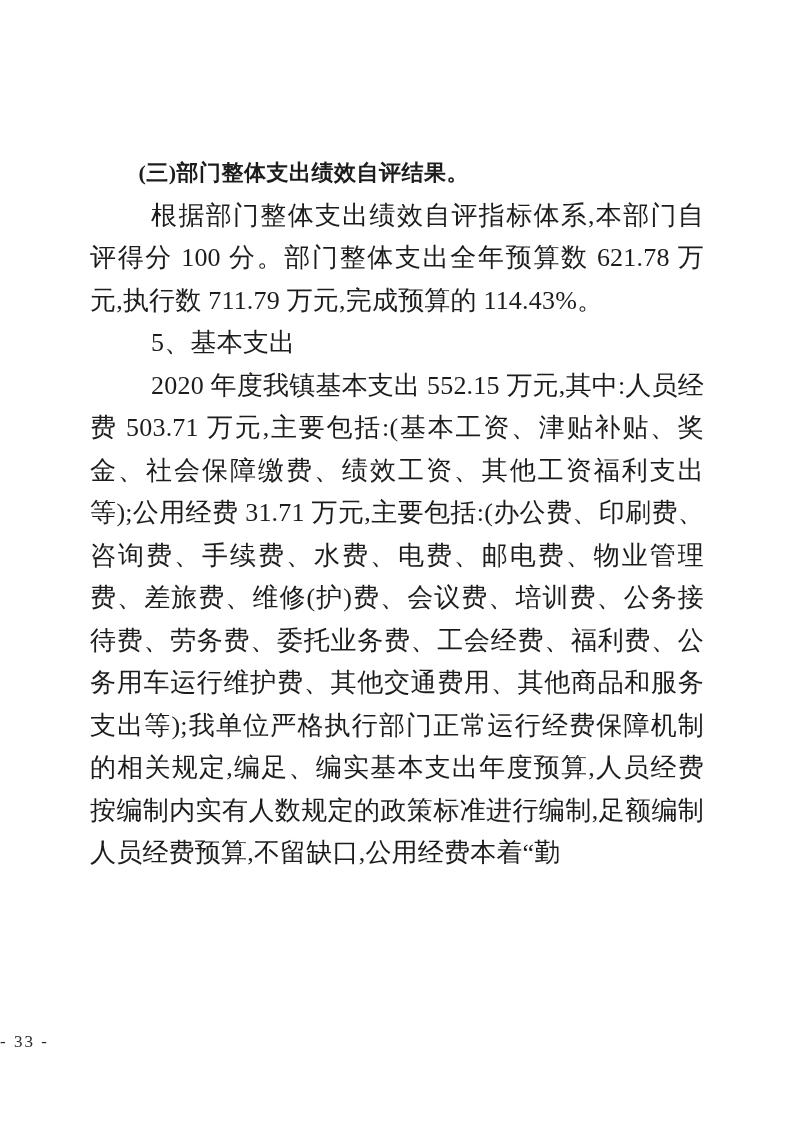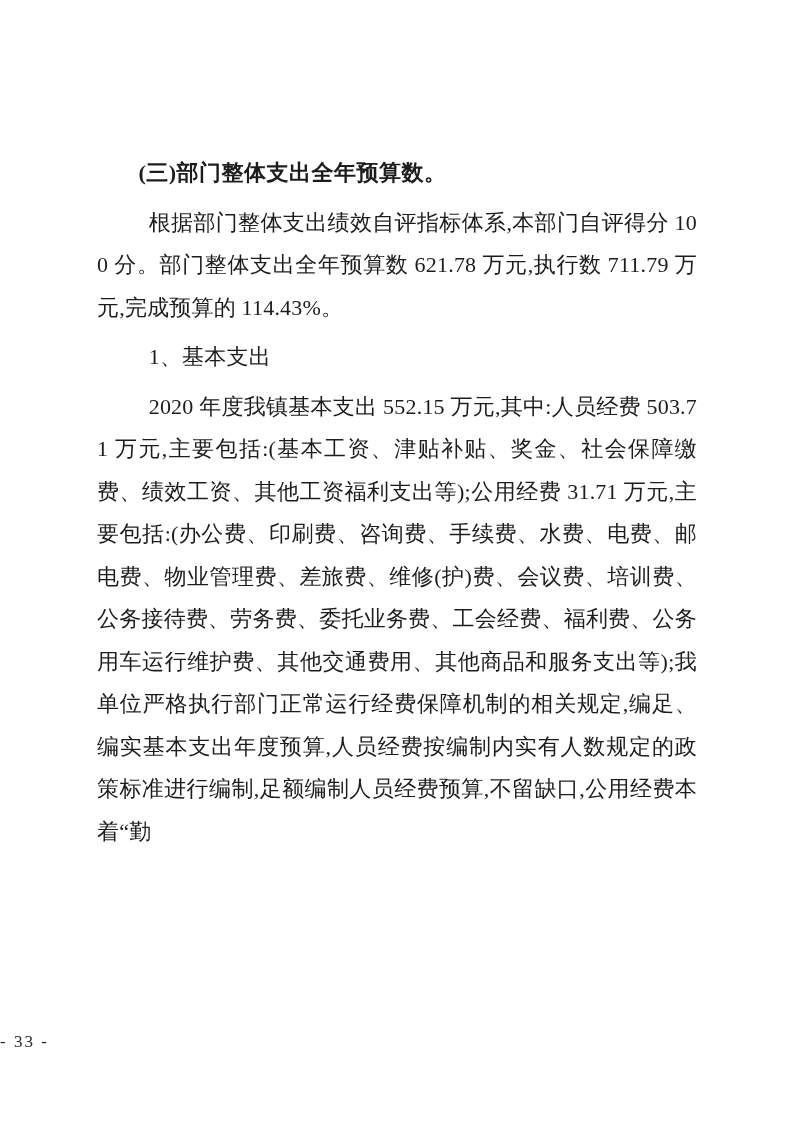--- a/index.html
+++ b/index.html
@@ -26,22 +26,22 @@
   .section-heading {
     margin: 0;
     font-size: 22px;
     line-height: 42.5px;
     font-weight: 700;
     text-indent: 2.2em;
     text-align: justify;
     letter-spacing: 0.5px;
   }
   .para {
-    margin: 7px;
-    font-size: 22px;
+    margin: 0;
+    font-size: 26px;
     line-height: 42.5px;
     text-indent: 2.35em;
     text-align: justify;
     text-justify: inter-ideograph;
     letter-spacing: 0.2px;
     word-break: break-all;
   }
   .page-number {
     position: absolute;
     top: 1032px;
@@ -51,19 +51,19 @@
     font-size: 17px;
     color: #2a2a2a;
     letter-spacing: 2px;
   }
 </style>
 </head>
 <body>
 
 <div class="page">
   <div class="content">
-    <h2 class="section-heading">(三)部门整体支出全年预算数。</h2>
+    <h2 class="section-heading">(三)部门整体支出绩效自评结果。</h2>
     <p class="para">根据部门整体支出绩效自评指标体系,本部门自评得分 100 分。部门整体支出全年预算数 621.78 万元,执行数 711.79 万元,完成预算的 114.43%。</p>
-    <p class="para">1、基本支出</p>
+    <p class="para">5、基本支出</p>
     <p class="para">2020 年度我镇基本支出 552.15 万元,其中:人员经费 503.71 万元,主要包括:(基本工资、津贴补贴、奖金、社会保障缴费、绩效工资、其他工资福利支出等);公用经费 31.71 万元,主要包括:(办公费、印刷费、咨询费、手续费、水费、电费、邮电费、物业管理费、差旅费、维修(护)费、会议费、培训费、公务接待费、劳务费、委托业务费、工会经费、福利费、公务用车运行维护费、其他交通费用、其他商品和服务支出等);我单位严格执行部门正常运行经费保障机制的相关规定,编足、编实基本支出年度预算,人员经费按编制内实有人数规定的政策标准进行编制,足额编制人员经费预算,不留缺口,公用经费本着“勤</p>
   </div>
   <div class="page-number">- 33 -</div>
 </div>
 
 </body></html>

